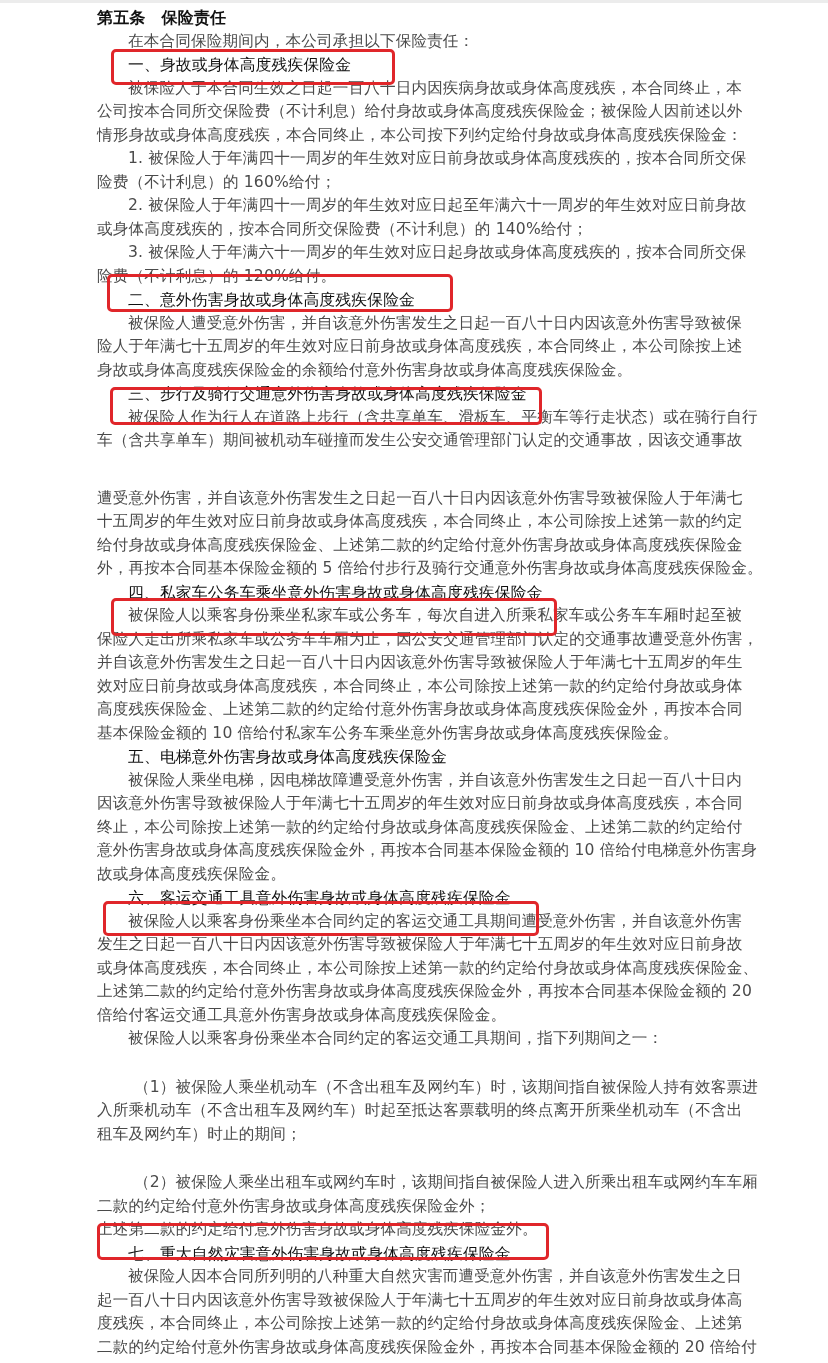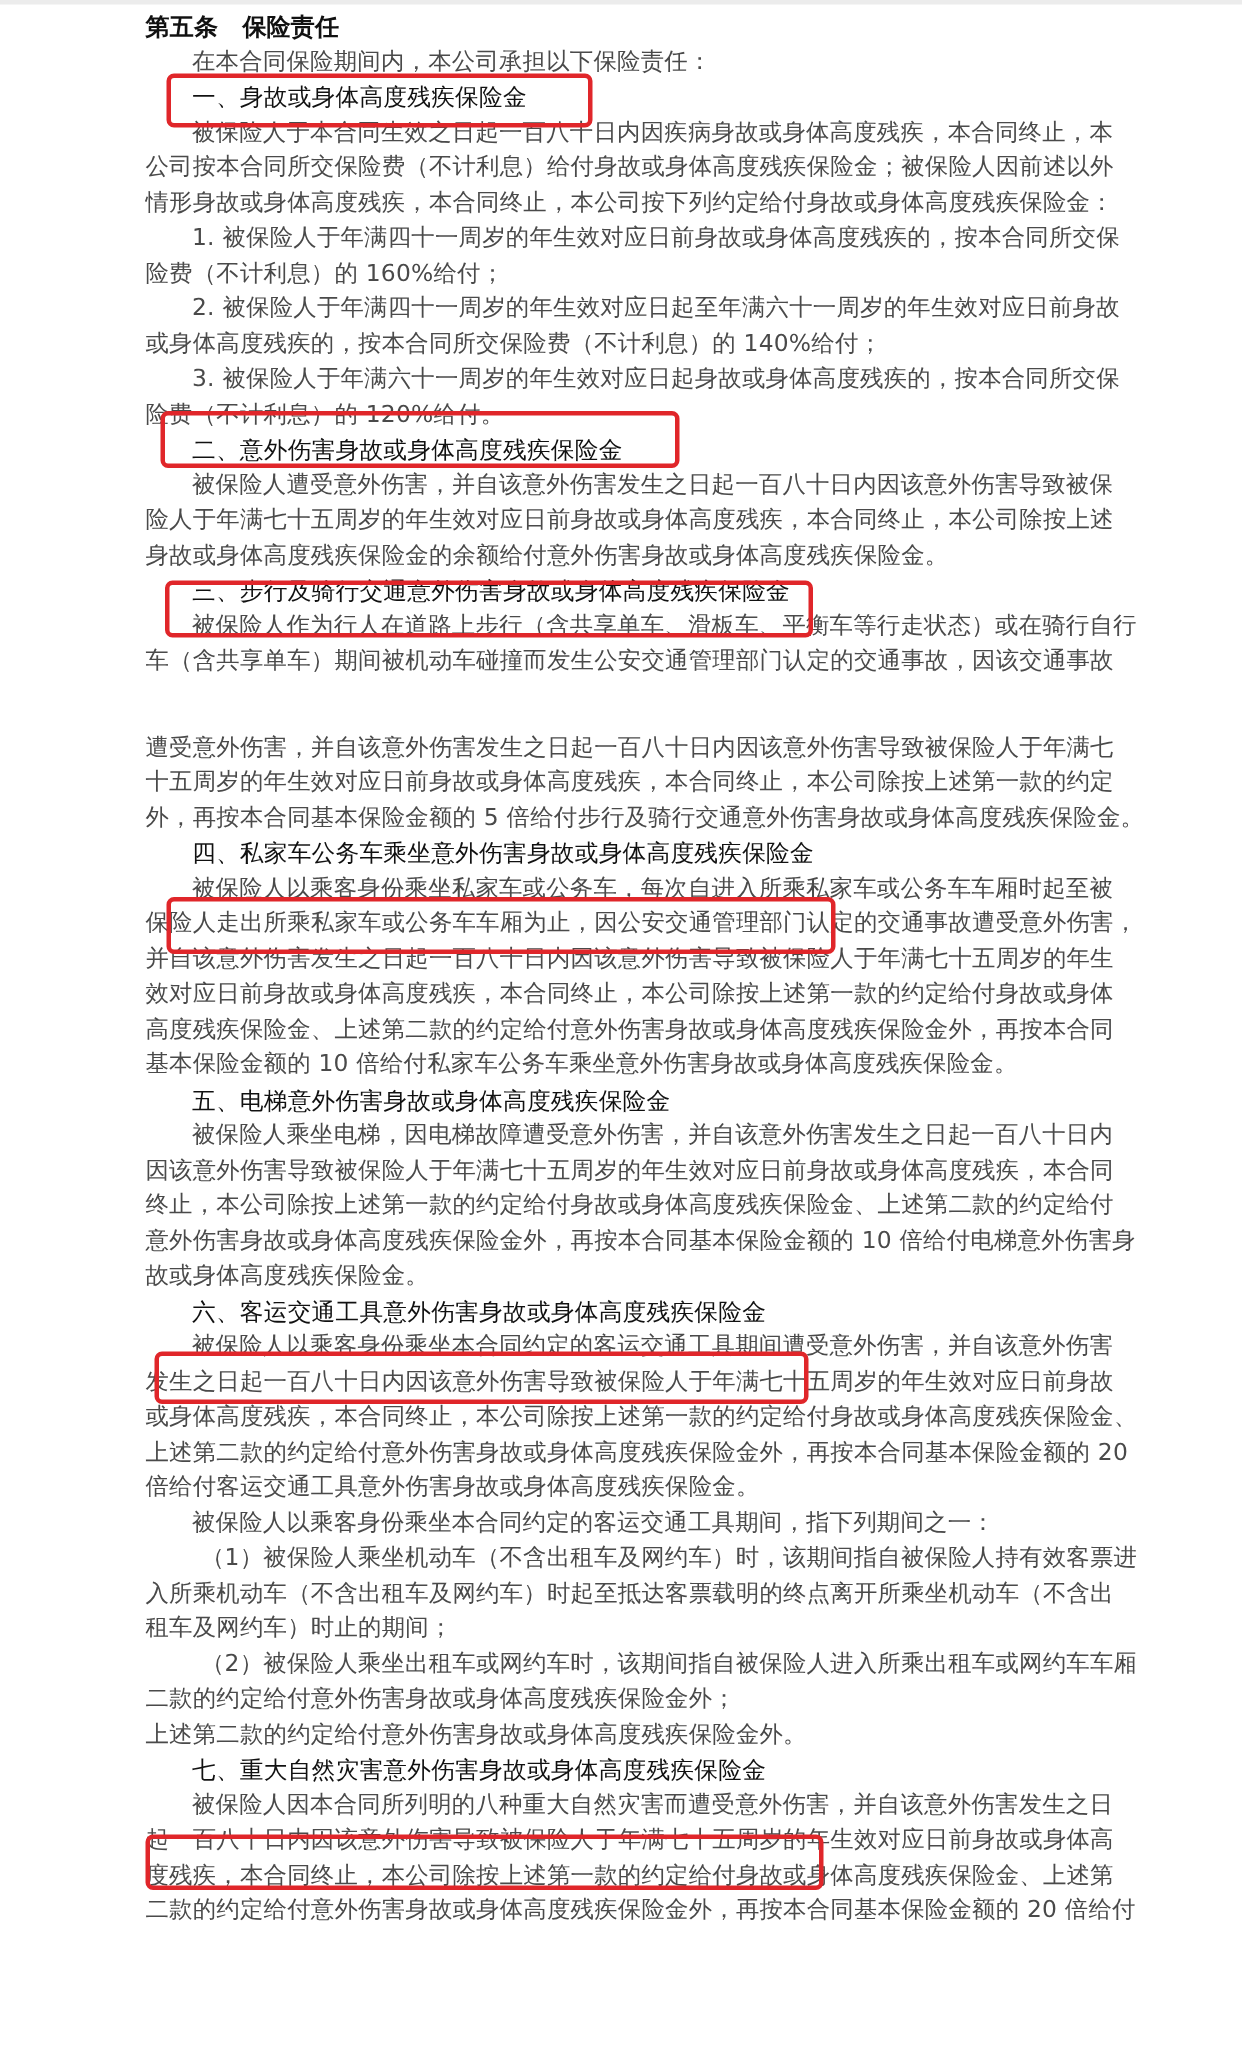--- a/index.html
+++ b/index.html
@@ -2,21 +2,21 @@
 <html><head>
 <meta charset="utf-8">
 <style>
   html, body { margin: 0; padding: 0; background: #ffffff; }
   body { width: 828px; height: 1363px; position: relative; overflow: hidden;
          font-family: "DejaVu Sans", "Liberation Sans", sans-serif; color: #4a4a4a; }
   .topline { position: absolute; left: 0; top: 0; width: 828px; height: 3px; background: #ececec; }
   .page { position: absolute; left: 97px; top: 6px; width: 640px; }
   .line { font-size: 15.6px; line-height: 23.5px; height: 23.5px; white-space: nowrap; letter-spacing: 0.15px; }
   .ind { padding-left: 31px; }
-  .ind2 { padding-left: 37px; }
+  .ind2 { padding-left: 37px; margin-top: 25px; }
   .title { color: #111; font-weight: bold; font-size: 16px; }
   .heading { color: #111; font-weight: normal; font-size: 15.8px; }
   .footer { font-size: 9.5px; color: #666; line-height: 14px; height: 14px; white-space: nowrap; }
   .box { position: absolute; border: 3px solid #e0262a; border-radius: 5px; box-sizing: border-box; pointer-events: none; }
 </style>
 </head>
 <body>
 
 <div class="topline"></div>
 
@@ -42,20 +42,21 @@
 
   <div class="line ind heading">三、步行及骑行交通意外伤害身故或身体高度残疾保险金</div>
   <div class="line ind">被保险人作为行人在道路上步行（含共享单车、滑板车、平衡车等行走状态）或在骑行自行</div>
   <div class="line">车（含共享单车）期间被机动车碰撞而发生公安交通管理部门认定的交通事故，因该交通事故</div>
 
   <div style="height:18px"></div>
   <div style="height:16px"></div>
 
   <div class="line">遭受意外伤害，并自该意外伤害发生之日起一百八十日内因该意外伤害导致被保险人于年满七</div>
   <div class="line">十五周岁的年生效对应日前身故或身体高度残疾，本合同终止，本公司除按上述第一款的约定</div>
+  <div class="line">给付身故或身体高度残疾保险金、上述第二款的约定给付意外伤害身故或身体高度残疾保险金</div>
   <div class="line">外，再按本合同基本保险金额的 5 倍给付步行及骑行交通意外伤害身故或身体高度残疾保险金。</div>
 
   <div class="line ind heading">四、私家车公务车乘坐意外伤害身故或身体高度残疾保险金</div>
   <div class="line ind">被保险人以乘客身份乘坐私家车或公务车，每次自进入所乘私家车或公务车车厢时起至被</div>
   <div class="line">保险人走出所乘私家车或公务车车厢为止，因公安交通管理部门认定的交通事故遭受意外伤害，</div>
   <div class="line">并自该意外伤害发生之日起一百八十日内因该意外伤害导致被保险人于年满七十五周岁的年生</div>
   <div class="line">效对应日前身故或身体高度残疾，本合同终止，本公司除按上述第一款的约定给付身故或身体</div>
   <div class="line">高度残疾保险金、上述第二款的约定给付意外伤害身故或身体高度残疾保险金外，再按本合同</div>
   <div class="line">基本保险金额的 10 倍给付私家车公务车乘坐意外伤害身故或身体高度残疾保险金。</div>
 

